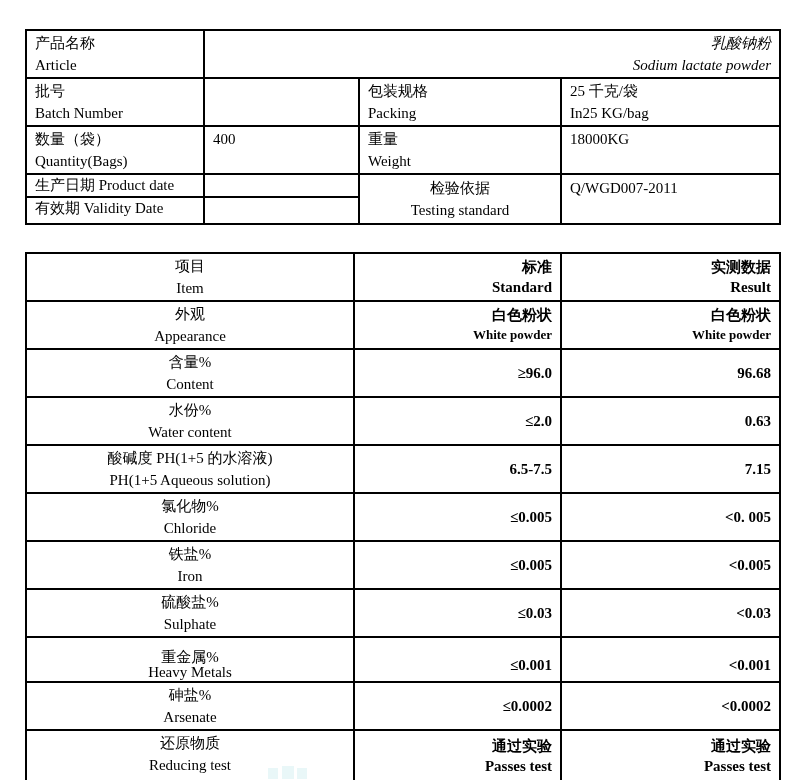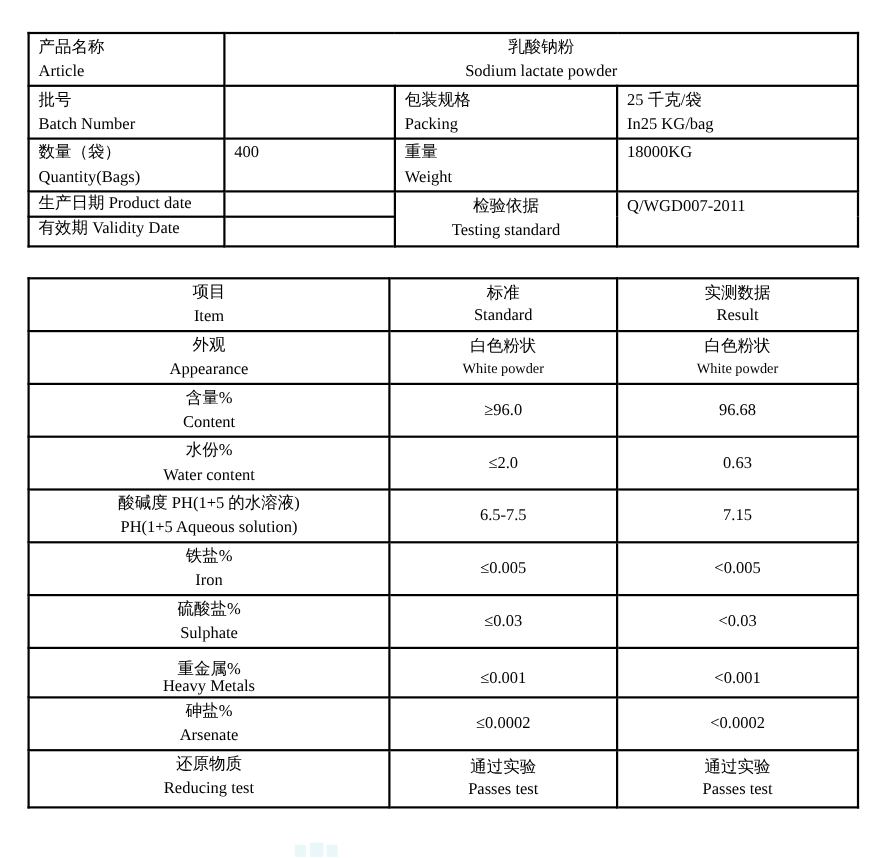--- a/index.html
+++ b/index.html
@@ -21,28 +21,29 @@
     margin-top:14px;
   }
   .line{display:block;}
   
   #t1{width:754px;}
   #t1 .r1{height:43px;}
   #t1 .r2{height:47px;padding-left:48px;}
   #t1 .r3{height:36px;font-family:Liberation Serif, serif;}
   #t1 .r4{height:22px;}
   #t1 .r5{height:27px;}
-  #t1 td.merged-title{text-align:center;vertical-align:top;}
+  #t1 td.merged-title{text-align:right;vertical-align:top;font-style:italic;}
   #t1 .oneline td{padding-top:0;padding-bottom:0;line-height:21px;}
   
   #t2{width:754px;margin-top:27px;}
   #t2 td.val{
-    text-align:center;
+    text-align:right;
     vertical-align:middle;
     line-height:20px;
+    font-weight:bold;
   }
   #t2 td.item{vertical-align:top;text-align:center;}
   #t2 tr.tight td{line-height:15px;padding-top:12px;padding-bottom:1px;}
   .en-small{font-size:13px;}
   
   .artifact{position:absolute;background:#e9f7f8;}
   .a1{left:268px;top:768px;width:10px;height:11px;}
   .a2{left:282px;top:766px;width:12px;height:13px;}
   .a3{left:297px;top:768px;width:10px;height:11px;}
 </style>
@@ -185,20 +186,28 @@
 
     <tr style="height:47px">
       <td class="item">
         <span class="line">酸碱度 PH(1+5 的水溶液)</span>
         <span class="line">PH(1+5 Aqueous solution)</span>
       </td>
       <td class="val"><span>6.5-7.5</span></td>
       <td class="val"><span>7.15</span></td>
     </tr>
 
+    <tr style="height:48px">
+      <td class="item">
+        <span class="line">氯化物%</span>
+        <span class="line">Chloride</span>
+      </td>
+      <td class="val"><span>≤0.005</span></td>
+      <td class="val"><span>&lt;0. 005</span></td>
+    </tr>
 
     <tr style="height:47px">
       <td class="item">
         <span class="line">铁盐%</span>
         <span class="line">Iron</span>
       </td>
       <td class="val"><span>≤0.005</span></td>
       <td class="val"><span>&lt;0.005</span></td>
     </tr>
 

